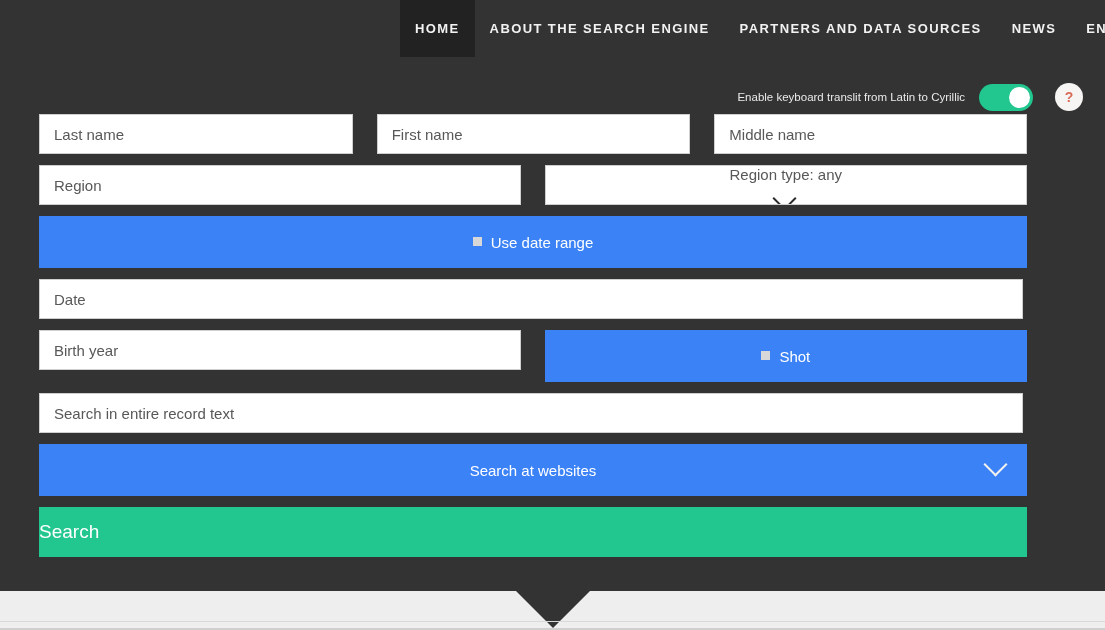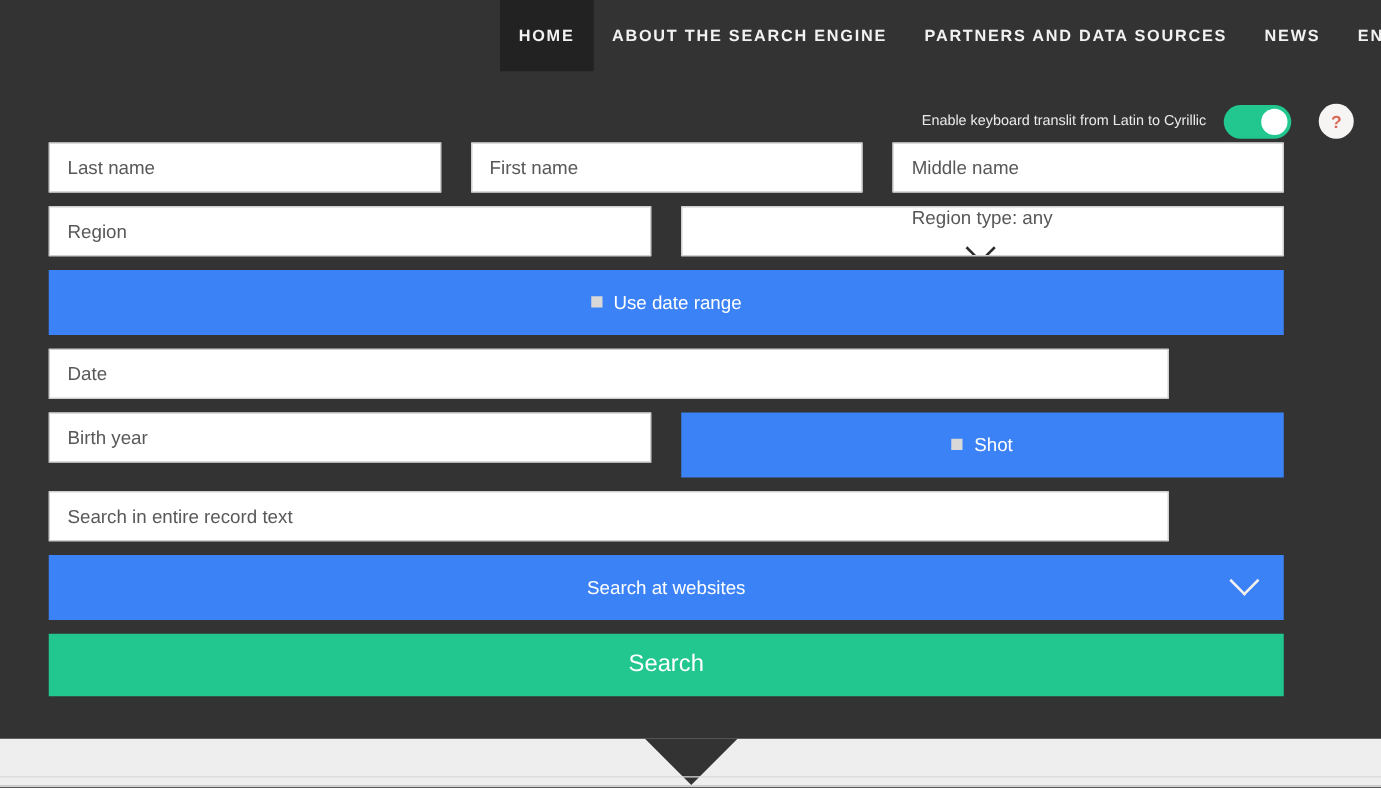--- a/index.html
+++ b/index.html
@@ -134,21 +134,21 @@
     white-space: nowrap;
   }
 
   .field .ph { color: #585858; }
 
   .f-lastname  { width: 321px; }
   .f-firstname { width: 321px; }
   .f-middlename{ width: 320px; }
   .f-region    { width: 487px; }
   .f-regiontype{ width: 488px; justify-content: space-between; flex-direction: column; }
-  .f-full      { width: 896px; }
+  .f-full      { width: 984px; }
   .f-birthyear { width: 487px; }
 
   .chevron {
     width: 26px;
     height: 14px;
     flex: none;
     position: relative;
   }
   .chevron::before {
     content: "";
@@ -199,21 +199,20 @@
 
   
   .search-btn {
     width: 988px;
     height: 50px;
     background: #22c68f;
     color: #ffffff;
     font-size: 19px;
     display: flex;
     align-items: center;
-    justify-content: center;
     cursor: pointer;
     user-select: none;
     margin-bottom: 0;
   }
 
   
   .bottom {
     position: absolute;
     left: 0;
     bottom: 0;

